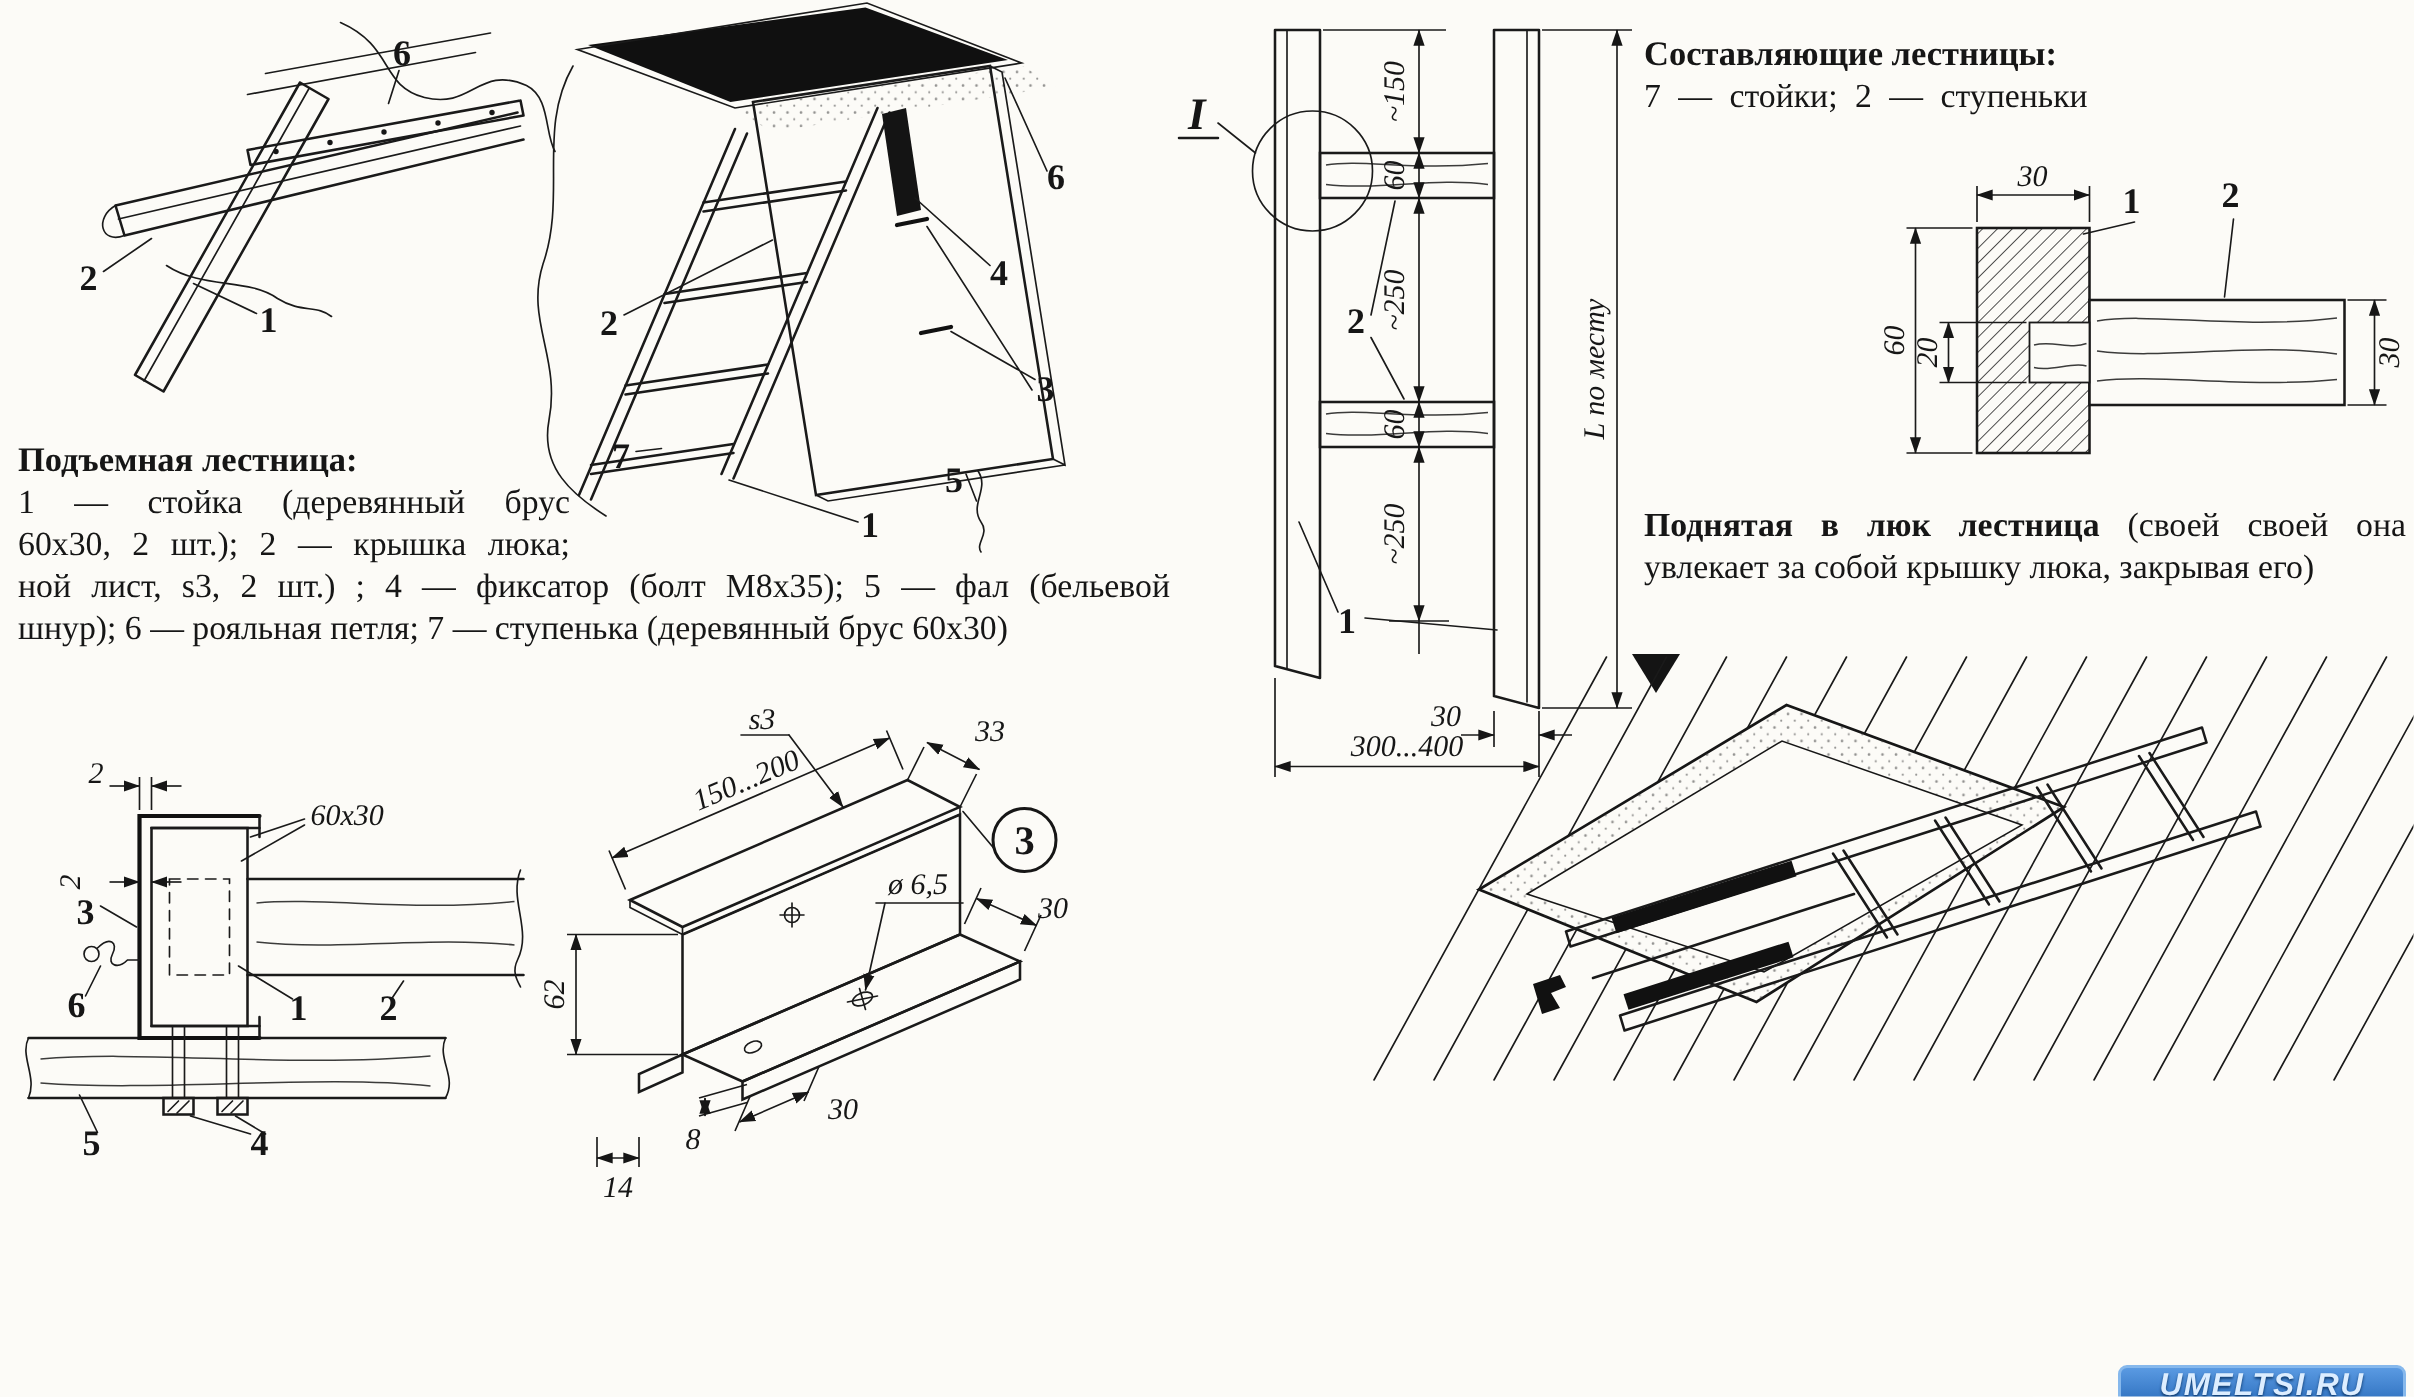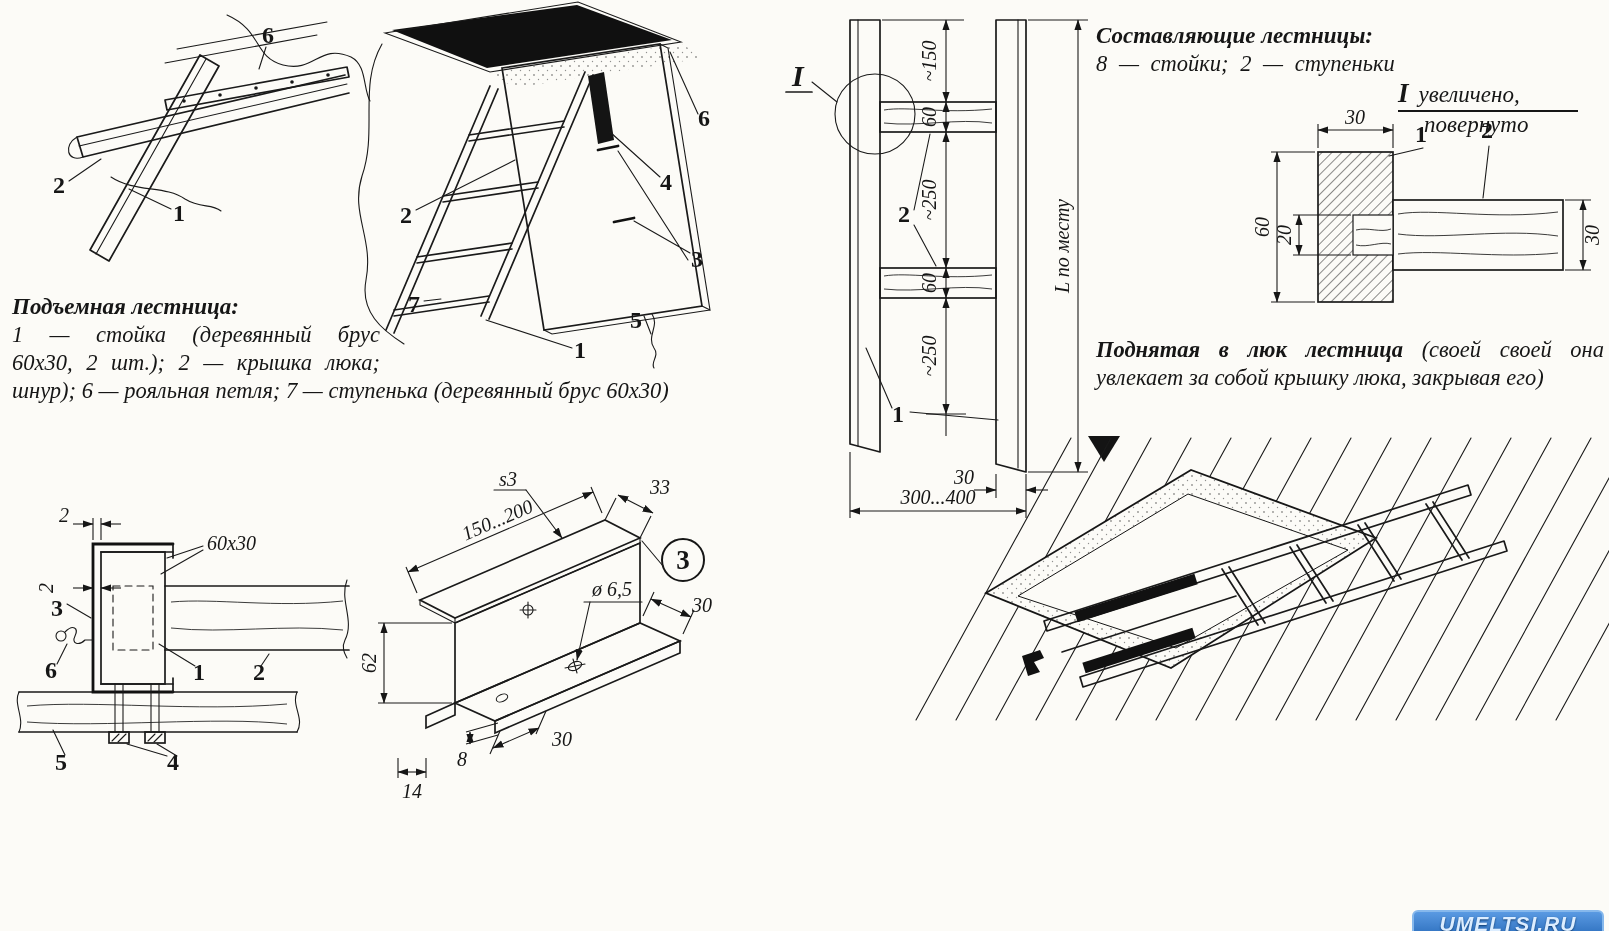--- a/index.html
+++ b/index.html
@@ -3,21 +3,21 @@
 <meta charset="utf-8">
 <style>
   * { box-sizing: border-box; }
   html,body { margin:0; padding:0; }
   #page {
     position:relative; width:1609px; height:931px;
     background:#fcfbf7; overflow:hidden;
     font-family:"Liberation Serif", serif; color:#161616;
   }
   .panel { position:absolute; }
-  .txt { font-size:22.5px; line-height:28px;font-style:italic; }
+  .txt { font-size:22.5px; line-height:28px; }
   .b { font-weight:bold;margin-top:28px; }
   .ttl { font-weight:bold; font-size:23px; }
   .narrow { width:368px; }
   .just { text-align:justify; text-align-last:justify; }
   .justsoft { text-align:justify; }
   .wsp { word-spacing:6px; }
   svg { display:block; overflow:visible; }
   svg text { font-family:"Liberation Serif", serif; fill:#161616; }
   .ln  { stroke:#1a1a1a; stroke-width:1.7; fill:none; stroke-linecap:round; }
   .lnT { stroke:#1a1a1a; stroke-width:1.1; fill:none; stroke-linecap:round; }
@@ -126,20 +126,21 @@
     <text class="num" x="48" y="223">2</text>
     <text class="num" x="56" y="312">7</text>
     <text class="num" x="278" y="328">5</text>
     <text class="num" x="222" y="358">1</text>
   </svg>
 
   <div class="panel txt" style="left:12px;top:293px;width:768px">
     <div class="ttl">Подъемная лестница:</div>
     <div class="narrow just">1 — стойка (деревянный брус</div>
     <div class="narrow just">60х30, 2 шт.); 2 — крышка люка;</div>
+    <div class="just">ной лист, s3, 2 шт.) ; 4 — фиксатор (болт М8х35); 5 — фал (бельевой</div>
     <div>шнур); 6 — рояльная петля; 7 — ступенька (деревянный брус 60х30)</div>
   </div>
 
   <svg class="panel" style="left:15px;top:478px" width="348" height="334" viewBox="0 0 348 334">
     <g>
       <path class="ln" d="M4,214 L282,214 M4,254 L282,254"></path>
       <path class="lnT" d="M4,214 C-2,226 10,240 4,254 M282,214 C276,228 290,240 282,254"></path>
       <path class="grain" d="M12,228 C80,222 180,234 272,226 M12,244 C90,250 200,238 272,246"></path>
     </g>
     <g>
@@ -321,29 +322,23 @@
     </g>
     <g>
       <path class="lnT" d="M136,204 L152,128 M136,219 L158,260 M114,402 L88,342 M132,406 L220,414"></path>
     </g>
     <text class="num" x="120" y="216">2</text>
     <text class="num" x="114" y="416">1</text>
   </svg>
 
   <div class="panel txt" style="left:1096px;top:22px;width:500px">
     <div class="ttl">Составляющие лестницы:</div>
-    <div class="wsp">8 — стойки; 2 — ступеньки</div>
+    <div class="wsp">7 — стойки; 2 — ступеньки</div>
   </div>
 
-  <div class="panel" style="left:1398px;top:78px" id="detail-i-caption">
-    <div class="cap-line1">
-      <span class="cap-I">I</span><span>увеличено,</span>
-    </div>
-    <div class="cap-word2">повернуто</div>
-  </div>
 
   <svg class="panel" style="left:1243px;top:112px" width="366" height="235" viewBox="0 0 366 235">
     <rect x="75" y="40" width="75" height="150" fill="url(#hatch)" stroke="#1a1a1a" stroke-width="1.7"></rect>
     <g>
       <rect x="150" y="88" width="170" height="70" fill="#fcfbf7" stroke="#1a1a1a" stroke-width="1.7"></rect>
       <rect x="110" y="103" width="40" height="40" fill="#fcfbf7" stroke="#1a1a1a" stroke-width="1.2"></rect>
       <path class="grain" d="M113,118 C125,115 138,121 148,117 M113,133 C125,136 138,129 148,132"></path>
       <path class="grain" d="M155,102 C190,96 250,108 315,100 M155,122 C200,128 260,116 315,124 M155,142 C195,137 255,147 315,141"></path>
     </g>
     <g>

